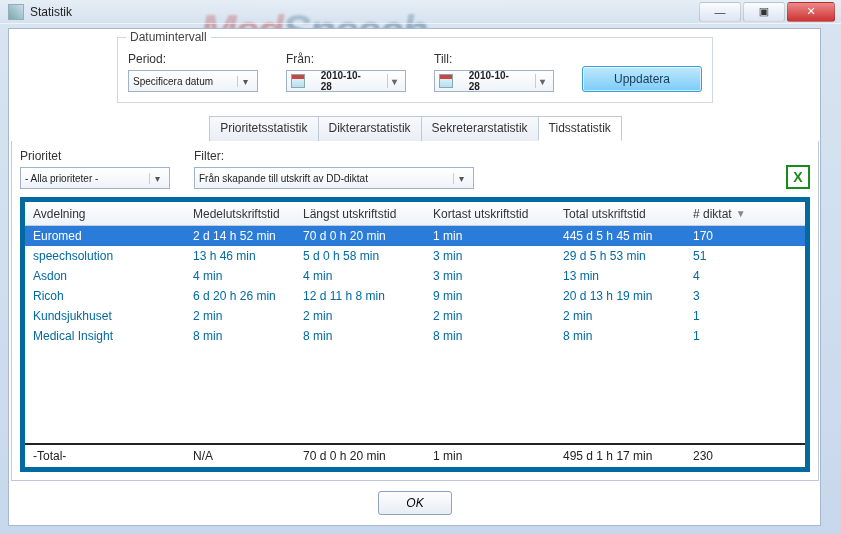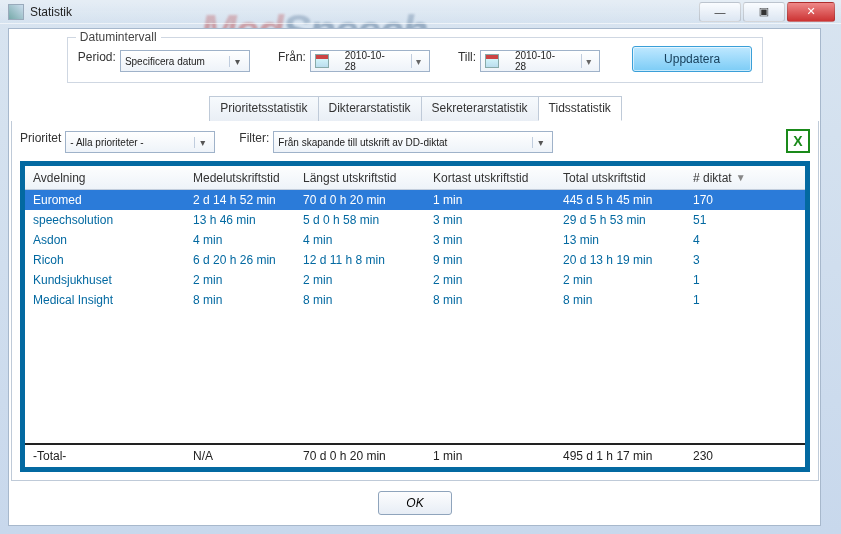--- a/index.html
+++ b/index.html
@@ -64,35 +64,35 @@
   padding: 8px 10px 10px 10px;
   position: relative;
   margin-bottom: 12px;
 }
 .group-title {
   position: absolute; top: -8px; left: 8px;
   background:#fff; padding: 0 4px;
   color:#444;
 }
 .row { display:flex; align-items:flex-end; gap: 28px; }
-.col { display:flex; flex-direction:row; gap:4px; }
+.col { display:flex; flex-direction:column; gap:4px; }
 .lbl { color:#333; }
 .combo, .datebox {
   height: 22px; border:1px solid #9fb2c9;
   background: linear-gradient(to bottom,#fff,#eef3f9);
   display:flex; align-items:center;
   font-size:10px; color:#222; padding:0 4px;
 }
 .combo { width: 130px; justify-content:space-between; }
 .combo.wide { width: 280px; }
 .combo .arrow {
   width: 16px; text-align:center; color:#555;
   border-left:1px solid #c0cdde; margin-left:4px;
 }
-.datebox { width: 120px; gap:16px; justify-content:space-between; }
+.datebox { width: 120px; gap:16px; justify-content:space-between;font-weight:bold; }
 .datebox .cal {
   width:14px; height:14px; border:1px solid #8aa;
   background: linear-gradient(to bottom,#dff,#bde);
   position: relative;
 }
 .datebox .cal::before{content:"";position:absolute;top:0;left:0;right:0;height:4px;background:#c44;}
 .datebox .tail {
   width:14px; height:14px; border-left:1px solid #c0cdde;
   display:flex;align-items:center;justify-content:center;color:#666;
 }

